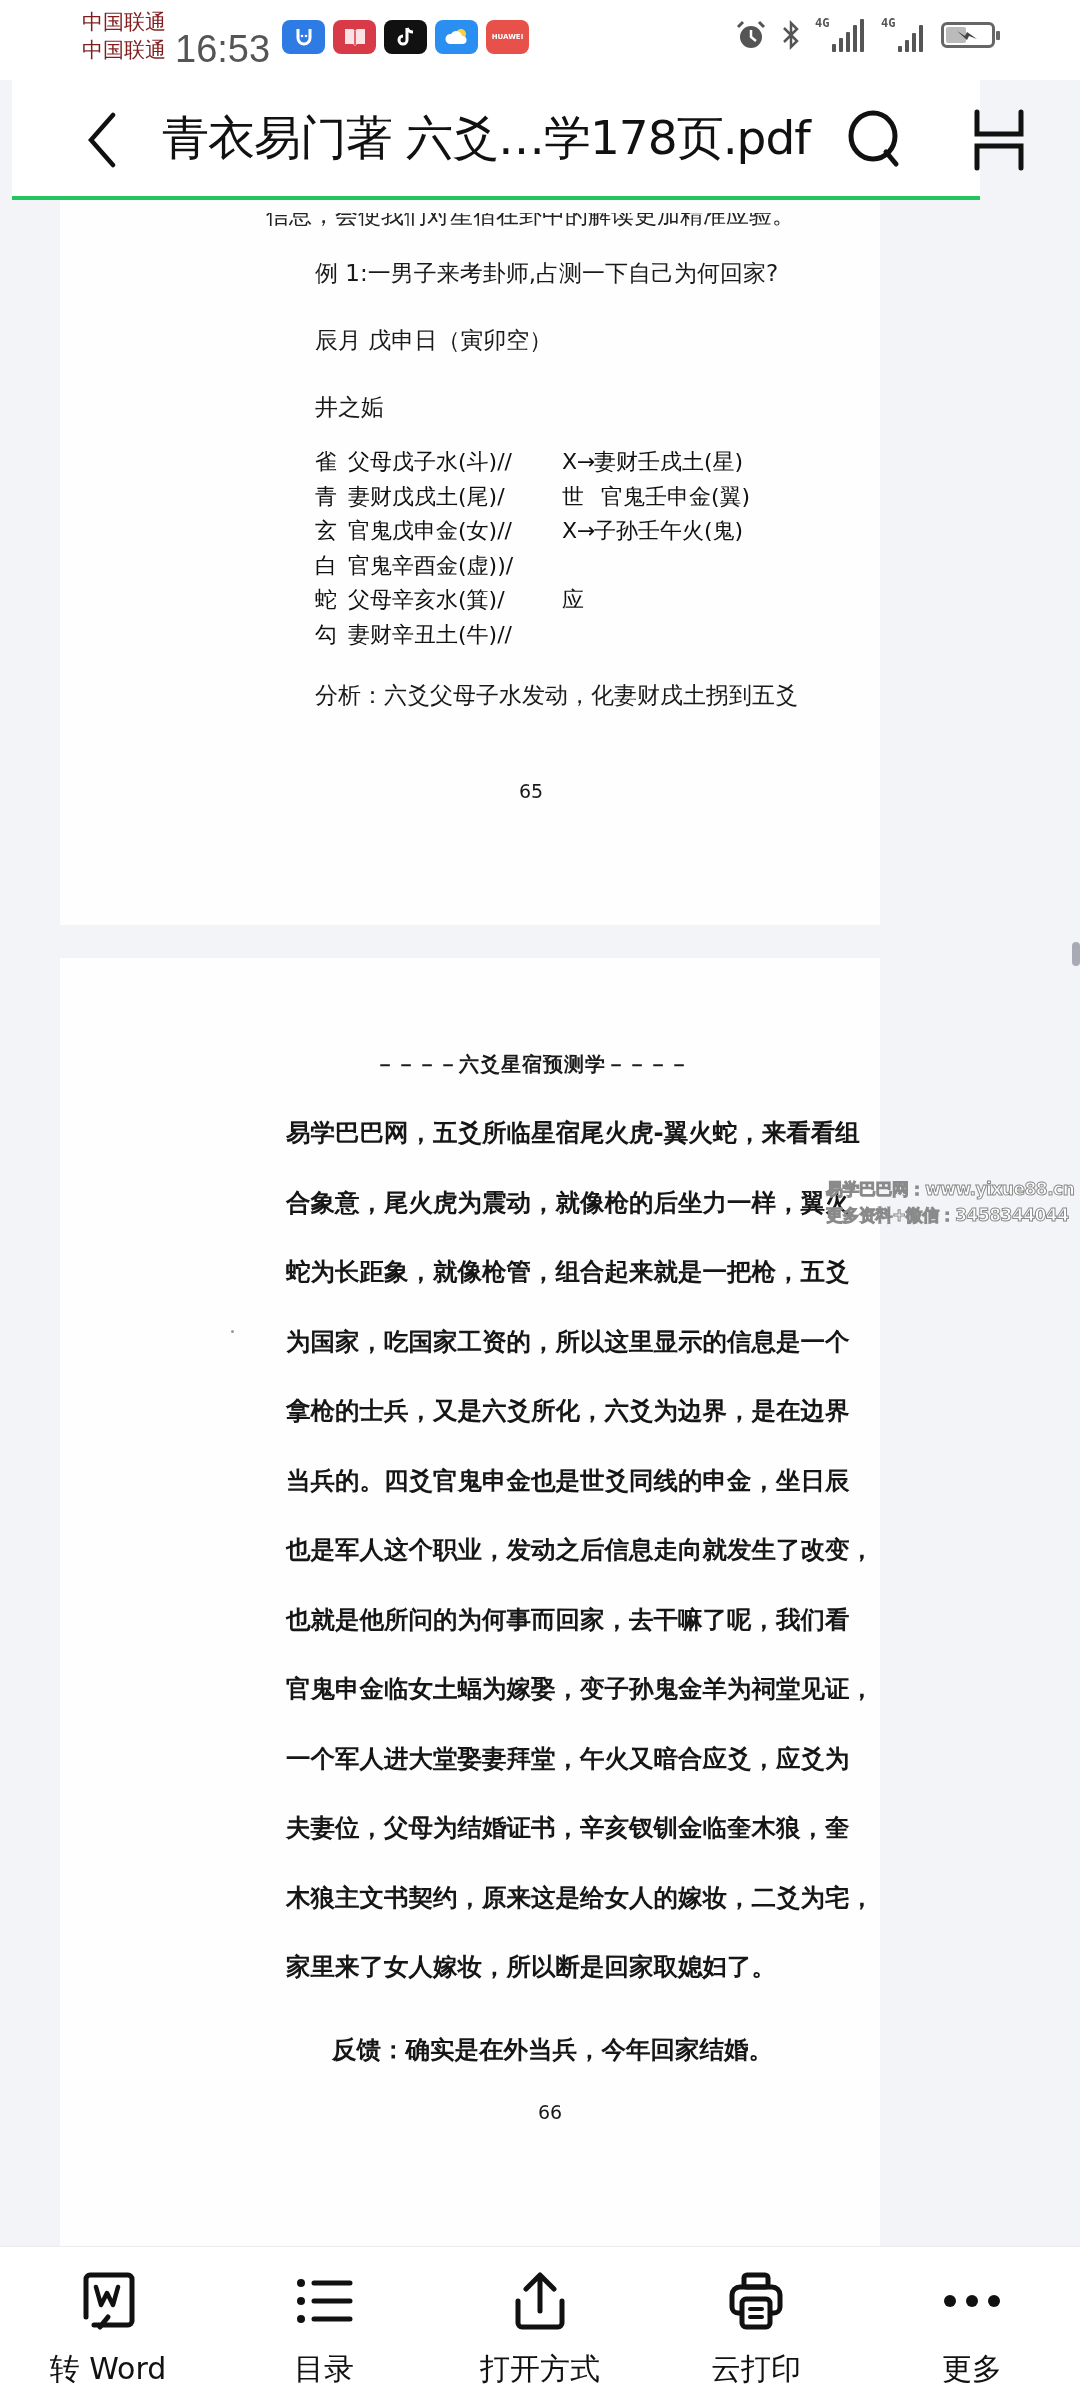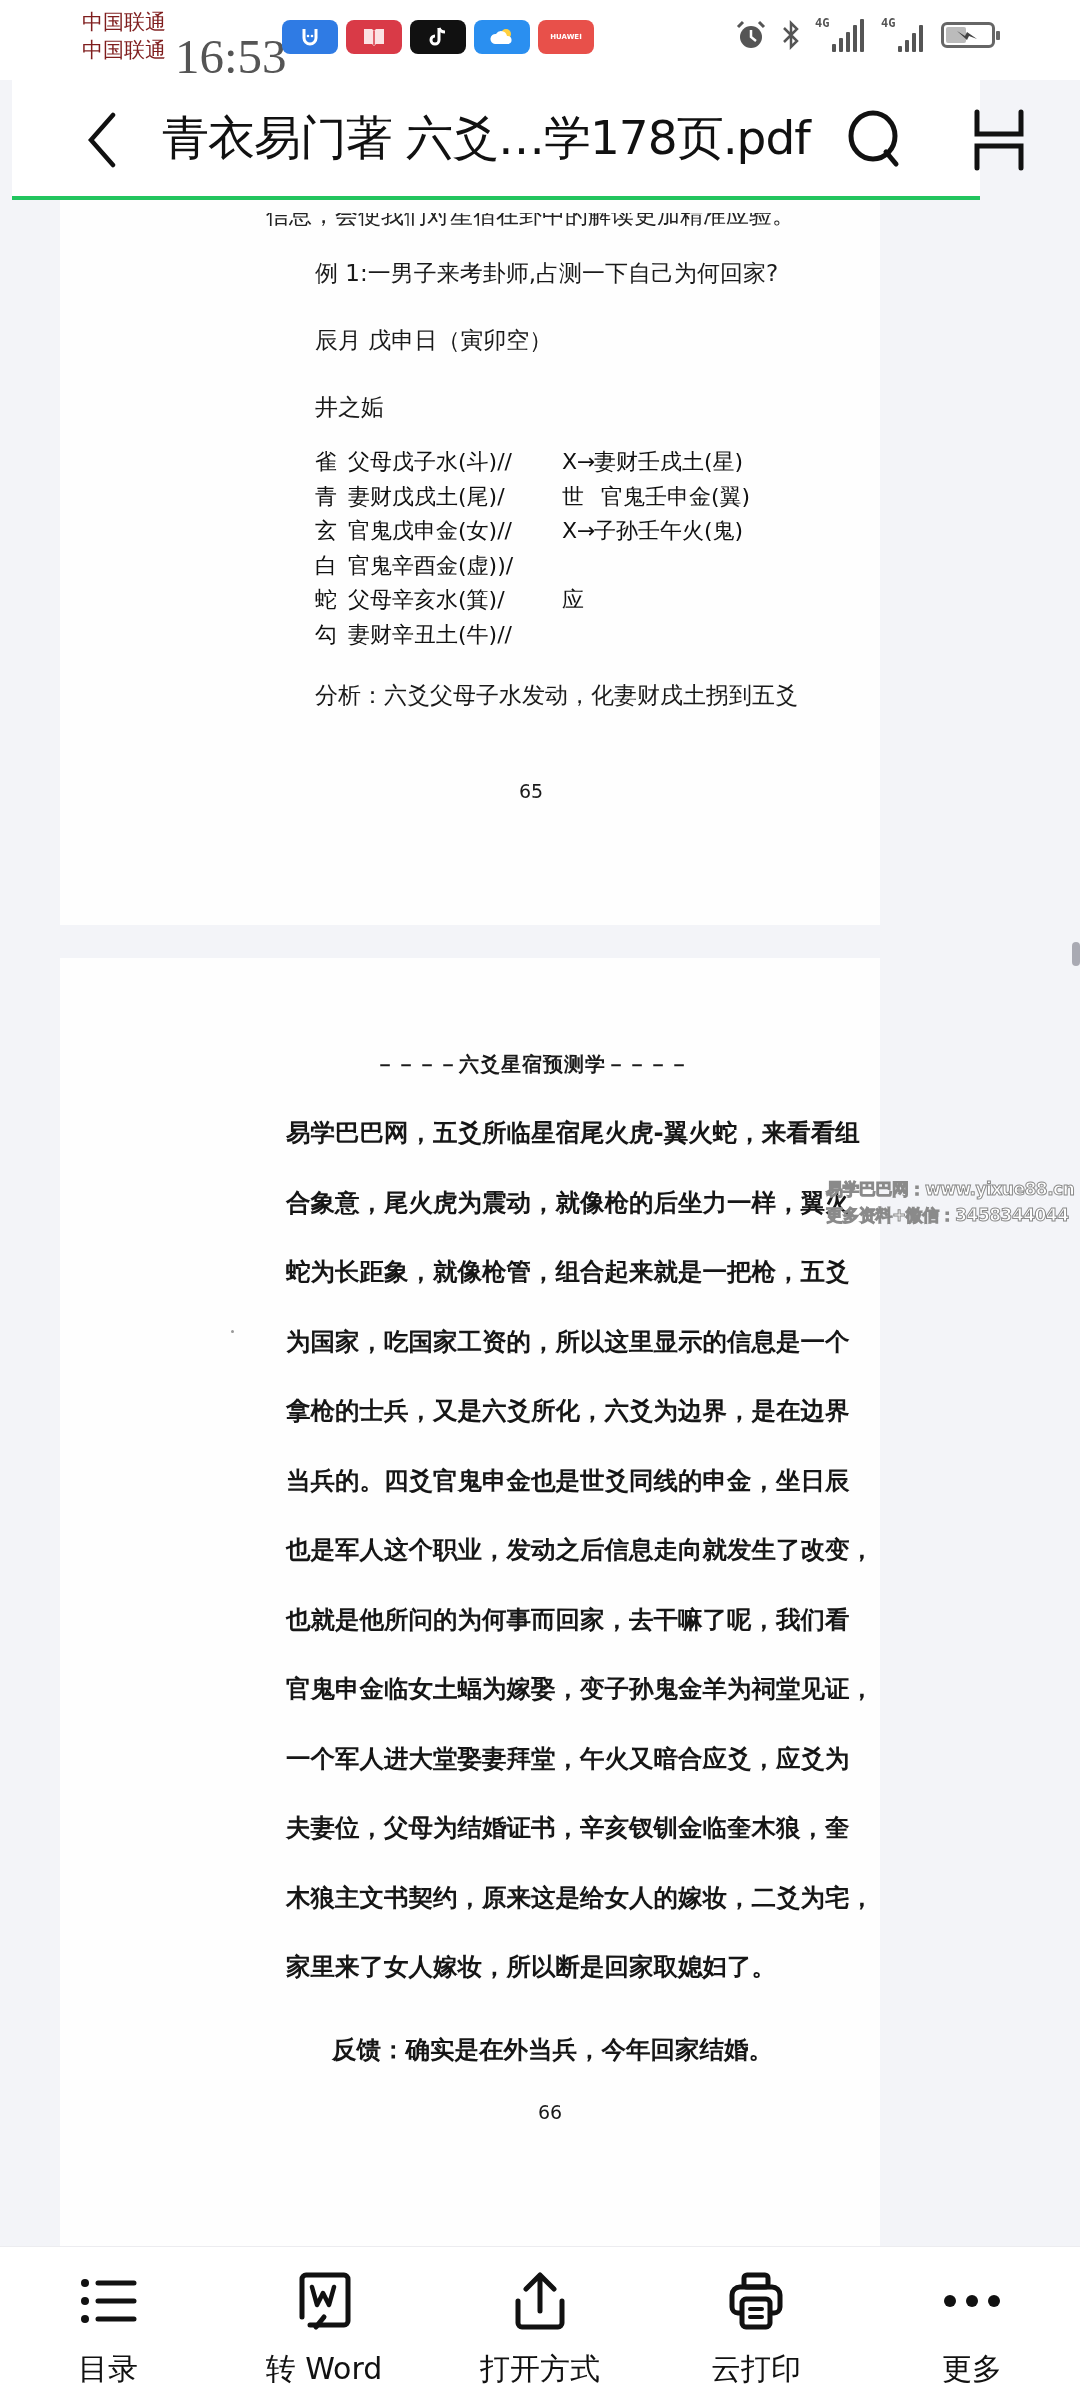--- a/index.html
+++ b/index.html
@@ -1,21 +1,21 @@
 <!DOCTYPE html>
 <html><head>
 <meta charset="utf-8">
 <style>
   * { box-sizing: border-box; margin: 0; padding: 0; }
   html, body { width: 1080px; height: 2400px; overflow: hidden; background: #f3f4f8; font-family: "DejaVu Sans", "Liberation Sans", sans-serif; color: #111; }
   .status-bar { position: absolute; left: 0; top: 0; width: 1080px; height: 80px; background: #fff; }
   .carriers { position: absolute; left: 82px; top: 8px; font-size: 21px; line-height: 28px; color: #7f1d1d; }
-  .clock { position: absolute; left: 175px; top: 28px; font-size: 49px; color: #555; font-family: Liberation Serif, serif; }
+  .clock { position: absolute; left: 175px; top: 28px; font-size: 38px; color: #555; font-family: Liberation Sans, sans-serif; }
   .app-icons { position: absolute; left: 282px; top: 20px; display: flex; gap: 8px; }
-  .app-icon { width: 56px; height: 34px; border-radius: 8px; display: flex; align-items: center; justify-content: center; font-size: 15px; color: #fff; font-weight: bold; }
+  .app-icon { width: 43px; height: 34px; border-radius: 8px; display: flex; align-items: center; justify-content: center; font-size: 15px; color: #fff; font-weight: bold; }
   .sys-icons { position: absolute; left: 735px; top: 18px; display: flex; align-items: center; gap: 14px; color: #555; }
   .signal { display: flex; align-items: flex-end; gap: 3px; height: 34px; position: relative; }
   .signal .lbl { position: absolute; top: -2px; left: 0; font-size: 12px; font-weight: bold; font-family: "DejaVu Sans Mono", monospace; }
   .signal .bar { width: 4px; background: #555; border-radius: 1px; }
   .battery { width: 54px; height: 26px; border: 3px solid #666; border-radius: 6px; position: relative; display: flex; align-items: center; justify-content: center; }
   .battery::after { content: ""; position: absolute; right: -8px; top: 6px; width: 4px; height: 9px; background: #666; border-radius: 1px; }
   .battery .fill { position: absolute; left: 2px; top: 2px; bottom: 2px; width: 20px; background: #bbb; border-radius: 2px; }
 
   .toolbar { position: absolute; left: 0; top: 80px; width: 968px; height: 120px; background: #fff; border-bottom: 4px solid #22c55e; margin-left: 12px; }
   .back-btn { position: absolute; left: 60px; top: 25px; width: 60px; height: 70px; display: flex; align-items: center; justify-content: center; }
@@ -222,41 +222,41 @@
   <div>易学巴巴网：www.yixue88.cn</div>
   <div>更多资料+微信：3458344044</div>
 </div>
 <div class="dot-mark"></div>
 <div class="scroll-thumb"></div>
 
 <div class="bottom-bar">
   <div class="bb-item">
     <div class="bb-icon">
       <svg width="64" height="64" viewBox="0 0 64 64">
+          <path d="M10 48V10a4 4 0 0 1 4-4h38a4 4 0 0 1 4 4v42a4 4 0 0 1-4 4H18" stroke="#111" stroke-width="5" fill="none" stroke-linecap="round"></path>
+          <path d="M24 58l8-10" stroke="#111" stroke-width="5" stroke-linecap="round"></path>
+          <path d="M20 18l5 18 6-12 6 12 5-18" stroke="#111" stroke-width="4.5" fill="none" stroke-linejoin="round" stroke-linecap="round"></path>
+        </svg>
+    </div>
+    <div class="bb-label">转 Word</div>
+  </div>
+  <div class="bb-item">
+    <div class="bb-icon">
+      <svg width="64" height="64" viewBox="0 0 64 64">
           <circle cx="9" cy="14" r="4" fill="#111"></circle>
           <circle cx="9" cy="32" r="4" fill="#111"></circle>
           <circle cx="9" cy="50" r="4" fill="#111"></circle>
           <path d="M22 14h36M22 32h36M22 50h36" stroke="#111" stroke-width="5" stroke-linecap="round"></path>
         </svg>
     </div>
     <div class="bb-label">目录</div>
   </div>
   <div class="bb-item">
     <div class="bb-icon">
       <svg width="64" height="64" viewBox="0 0 64 64">
-          <path d="M10 48V10a4 4 0 0 1 4-4h38a4 4 0 0 1 4 4v42a4 4 0 0 1-4 4H18" stroke="#111" stroke-width="5" fill="none" stroke-linecap="round"></path>
-          <path d="M24 58l8-10" stroke="#111" stroke-width="5" stroke-linecap="round"></path>
-          <path d="M20 18l5 18 6-12 6 12 5-18" stroke="#111" stroke-width="4.5" fill="none" stroke-linejoin="round" stroke-linecap="round"></path>
-        </svg>
-    </div>
-    <div class="bb-label">转 Word</div>
-  </div>
-  <div class="bb-item">
-    <div class="bb-icon">
-      <svg width="64" height="64" viewBox="0 0 64 64">
           <path d="M32 42V6M18 20L32 6l14 14" stroke="#111" stroke-width="5" fill="none" stroke-linecap="round" stroke-linejoin="round"></path>
           <path d="M10 32v22a4 4 0 0 0 4 4h36a4 4 0 0 0 4-4V32" stroke="#111" stroke-width="5" fill="none" stroke-linecap="round"></path>
         </svg>
     </div>
     <div class="bb-label">打开方式</div>
   </div>
   <div class="bb-item">
     <div class="bb-icon">
       <svg width="64" height="64" viewBox="0 0 64 64">
           <rect x="20" y="6" width="24" height="12" rx="3" stroke="#111" stroke-width="5" fill="none"></rect>

